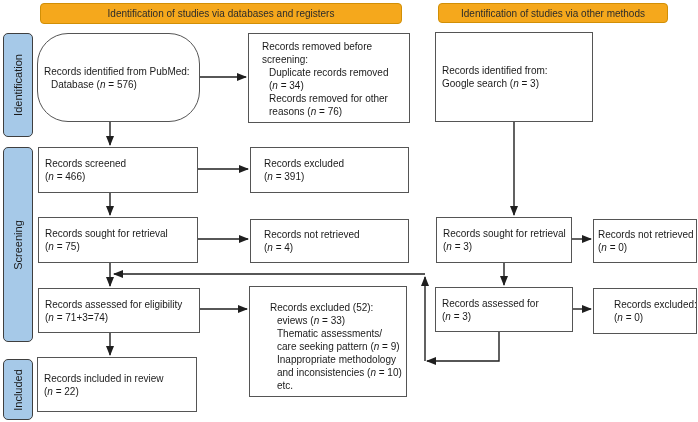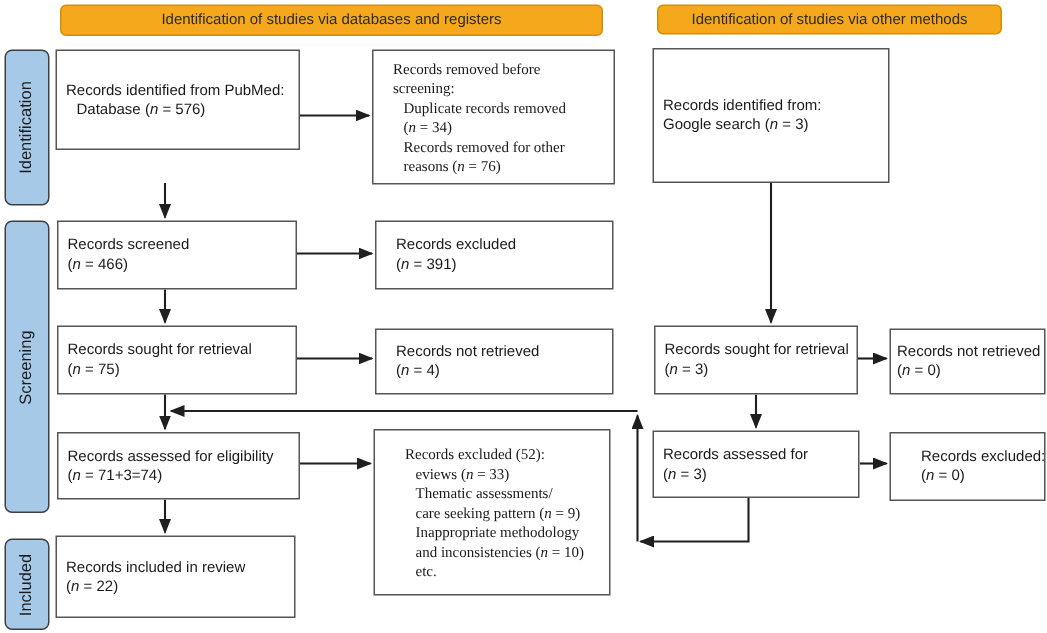--- a/index.html
+++ b/index.html
@@ -11,21 +11,21 @@
   body{background:#fff;font-family:"Liberation Sans", sans-serif;}
   .canvas{position:relative;width:698px;height:422px;background:var(--background);overflow:hidden;}
   .hdr{position:absolute;background:var(--header-fill);border:1.5px solid var(--header-border);
        border-radius:4px;display:flex;align-items:center;justify-content:center;
        font-size:10.5px;color:var(--header-text);box-sizing:border-box;text-align:center;}
   .stage{position:absolute;background:var(--stage-fill);border:1px solid var(--stage-border);
          border-radius:5px;display:flex;align-items:center;justify-content:center;box-sizing:border-box;}
   .stage span{transform:rotate(-90deg);white-space:nowrap;font-size:11px;color:var(--text);}
   .box{position:absolute;background:#fff;border:1.3px solid var(--box-border);box-sizing:border-box;
        display:flex;flex-direction:column;justify-content:center;padding:4px 5px 4px 6px;color:var(--text);}
-  .box.top{justify-content:center;padding-top:5px;font-family:Liberation Serif, serif;}
+  .box.top{justify-content:flex-end;padding-top:5px;}
   .box.pl13{padding-left:13px;}
   .box.pl8{padding-left:20px;}
   .t{font-size:10px;line-height:13px;white-space:nowrap;}
   .t .ital, .t i{font-style:italic;}
   .ind{padding-left:7px;}
   #flow{position:absolute;left:0;top:0;pointer-events:none;}
   #flow path{stroke:var(--line);stroke-width:1.4;fill:none;}
   #flow marker path{fill:var(--line);stroke:none;}
 </style>
 </head>
@@ -66,21 +66,21 @@
   <div class="stage" style="left:3px;top:33px;width:30px;height:104px;">
     <span>Identification</span>
   </div>
   <div class="stage" style="left:3px;top:147px;width:30px;height:195px;">
     <span>Screening</span>
   </div>
   <div class="stage" style="left:3px;top:359px;width:30px;height:61px;">
     <span>Included</span>
   </div>
 
-  <div class="box" style="left:37px;top:33px;width:163px;height:67px;">
+  <div class="box" style="left:37px;top:33px;width:163px;height:89px;border-radius:31px;">
     <div class="t">Records identified from PubMed:</div>
     <div class="t ind">Database (<i>n</i> = 576)</div>
   </div>
 
   <div class="box top pl13" style="left:248px;top:33px;width:162px;height:90px;">
     <div class="t">Records removed before</div>
     <div class="t">screening:</div>
     <div class="t ind">Duplicate records removed</div>
     <div class="t ind">(<i>n</i> = 34)</div>
     <div class="t ind">Records removed for other</div>

